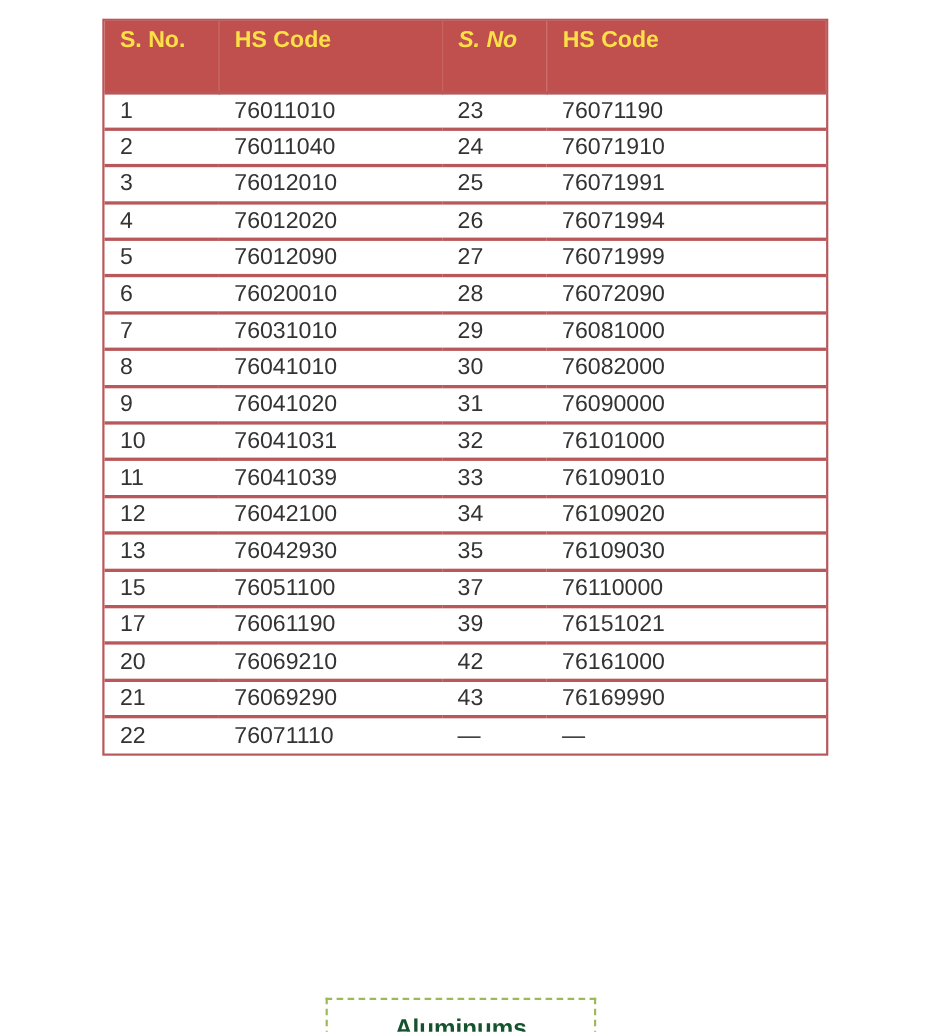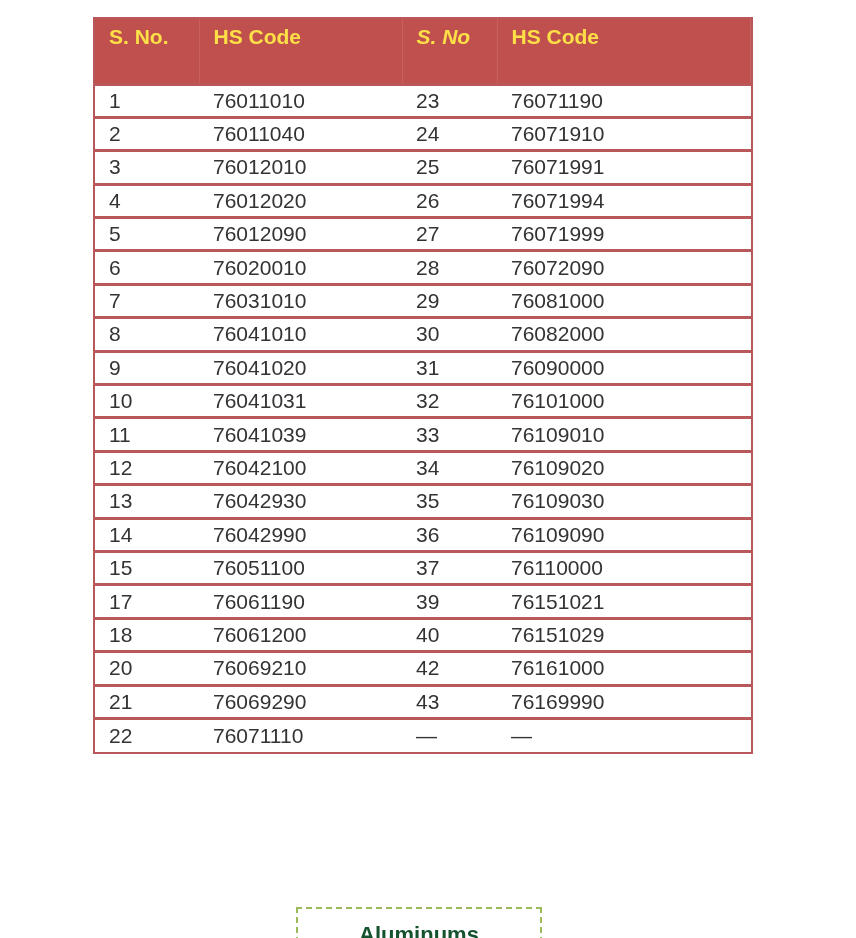--- a/index.html
+++ b/index.html
@@ -116,42 +116,30 @@
           <td>34</td>
           <td>76109020</td>
         </tr>
         <tr>
           <td>13</td>
           <td>76042930</td>
           <td>35</td>
           <td>76109030</td>
         </tr>
         <tr>
-          <td>14</td>
-          <td>76042990</td>
-          <td>36</td>
-          <td>76109090</td>
-        </tr>
-        <tr>
           <td>15</td>
           <td>76051100</td>
           <td>37</td>
           <td>76110000</td>
         </tr>
         <tr>
           <td>17</td>
           <td>76061190</td>
           <td>39</td>
           <td>76151021</td>
-        </tr>
-        <tr>
-          <td>18</td>
-          <td>76061200</td>
-          <td>40</td>
-          <td>76151029</td>
         </tr>
         <tr>
           <td>20</td>
           <td>76069210</td>
           <td>42</td>
           <td>76161000</td>
         </tr>
         <tr>
           <td>21</td>
           <td>76069290</td>

